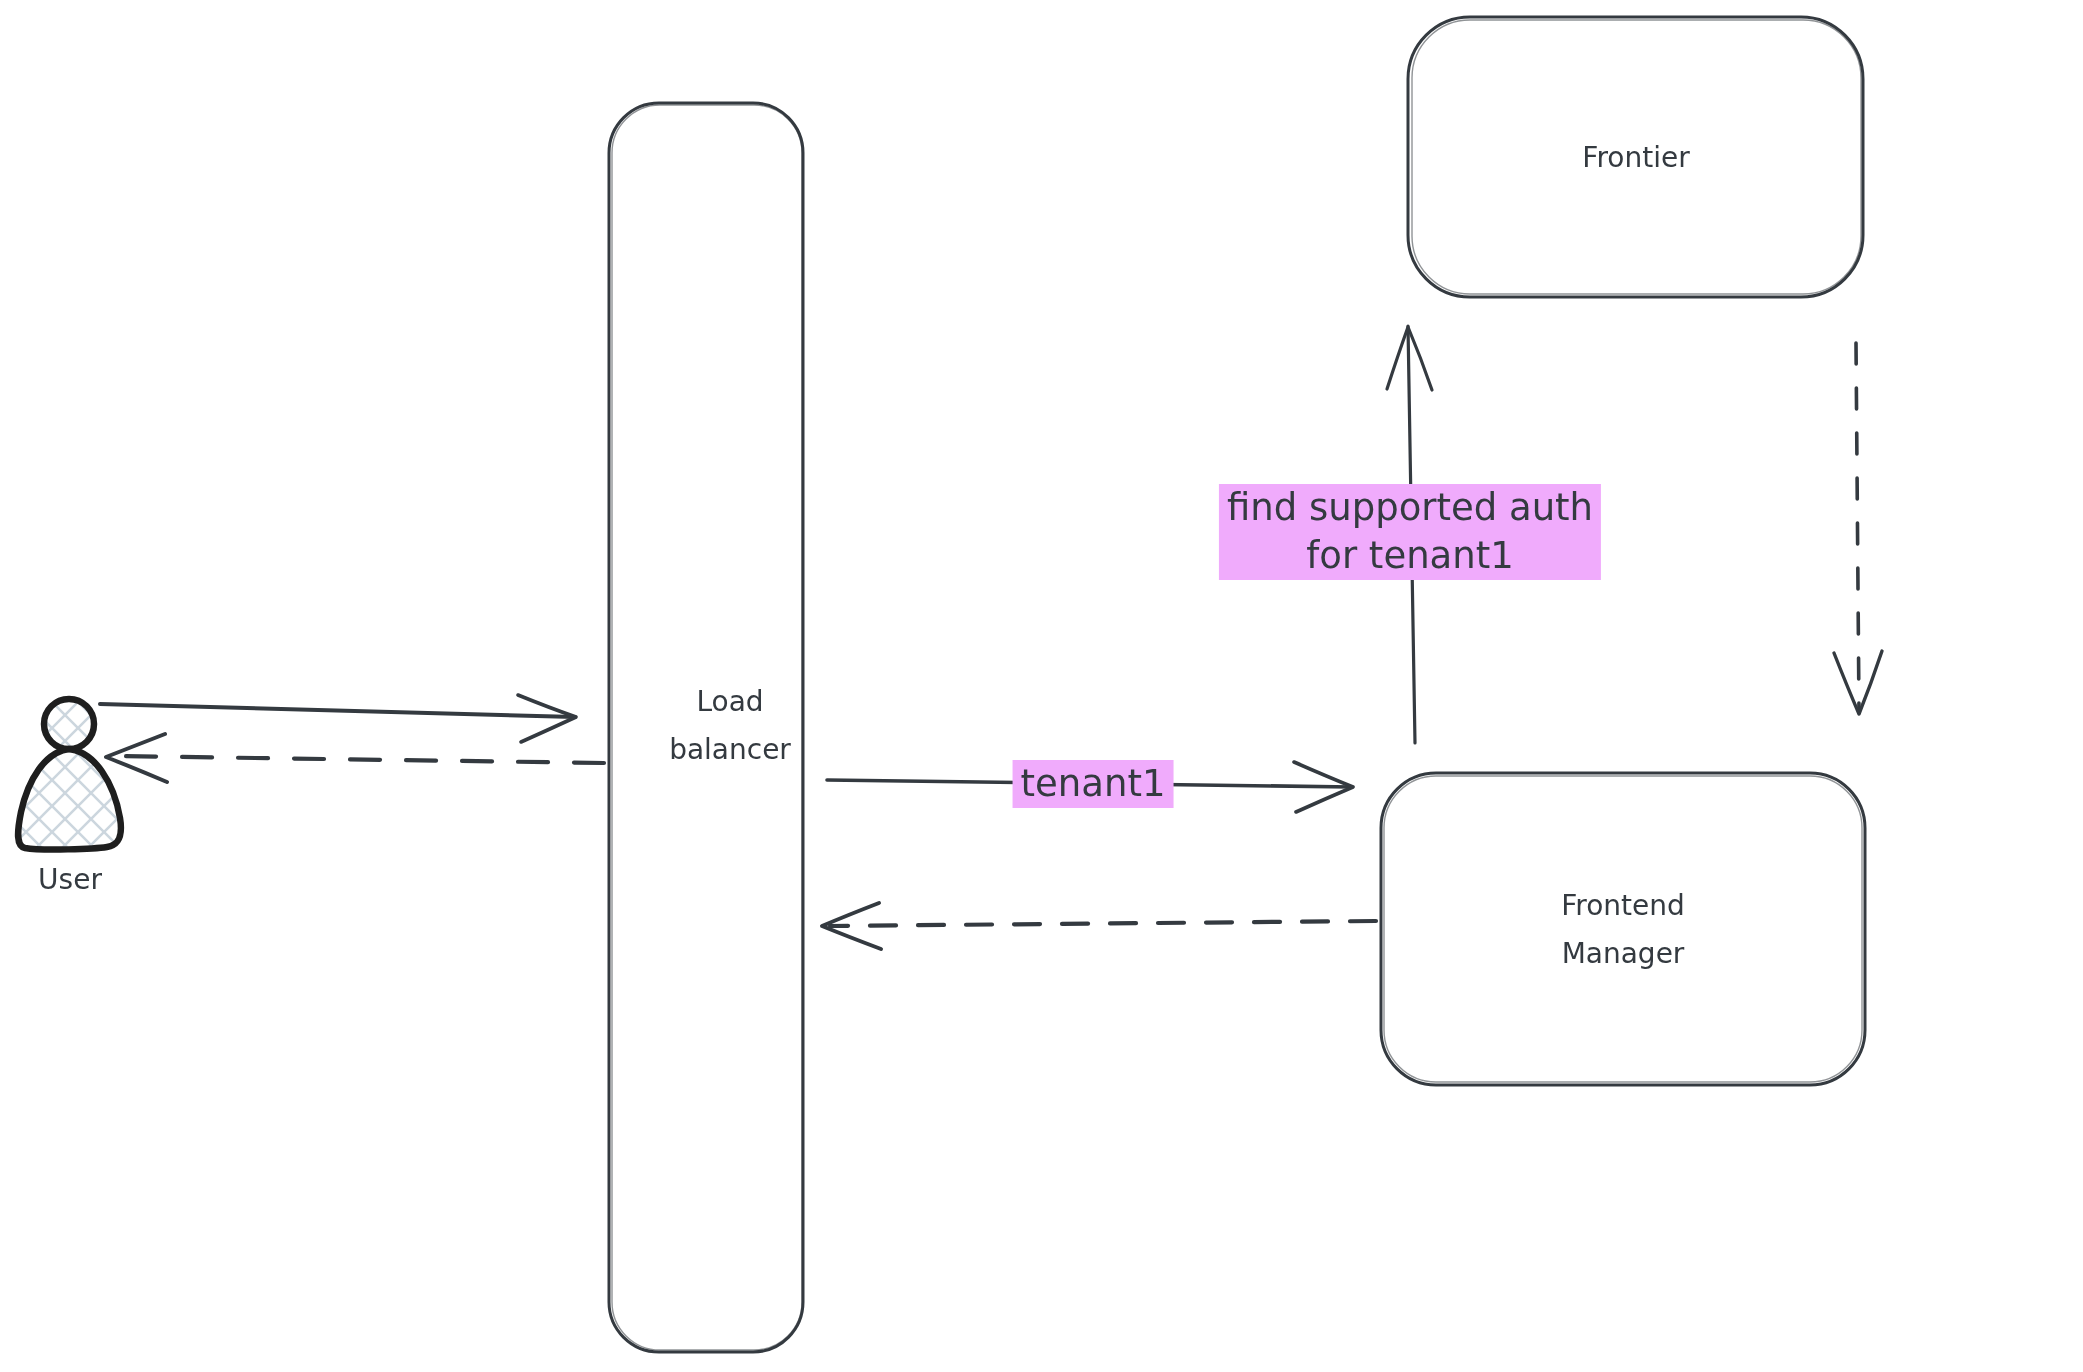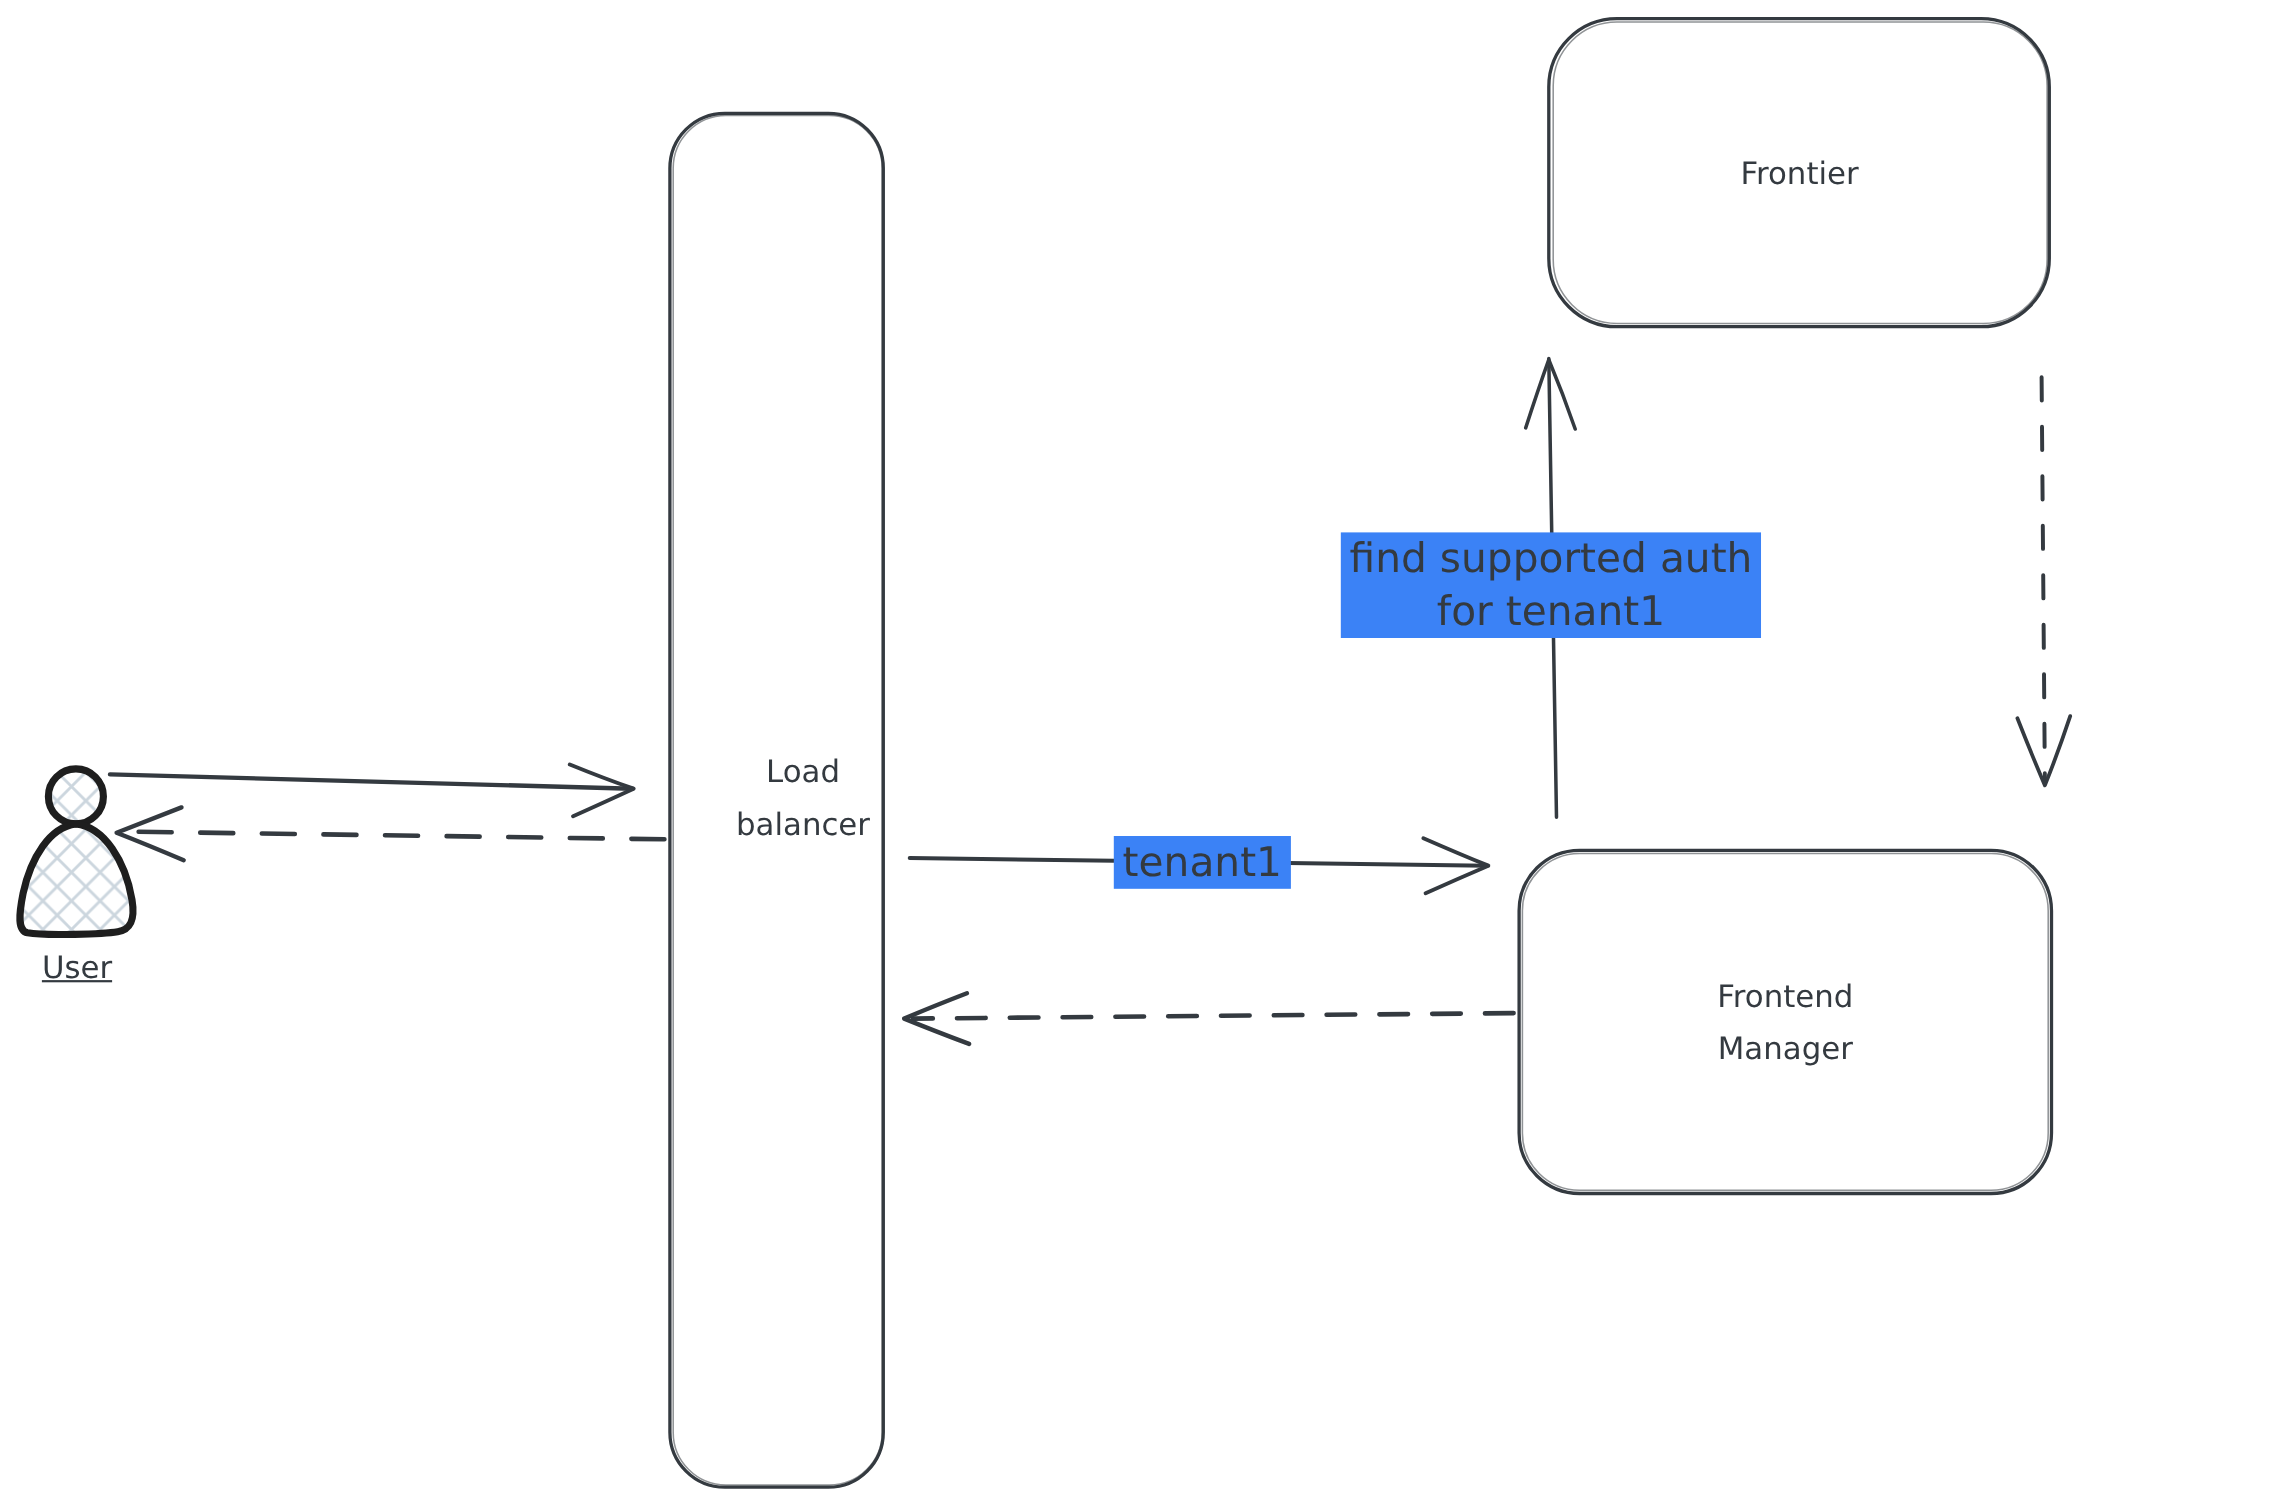--- a/index.html
+++ b/index.html
@@ -14,21 +14,21 @@
   #scene{position:absolute;left:0;top:0;}
   .lbl{
     position:absolute;
     transform:translate(-50%,-50%);
     white-space:nowrap;
     color:#343a40;
     text-align:center;
     line-height:48px;
     user-select:none;
   }
-  .arrow-lbl{font-size:37px;background:#3b82f6;padding:0 8px;}
+  .arrow-lbl{font-size:37px;background:#f0abfc;padding:0 8px;}
   .node-lbl{font-size:28px;background:transparent;}
   .multi{display:flex;flex-direction:column;align-items:center;}
 </style>
 </head>
 <body>
 
 <div id="canvas">
 
   <svg id="scene" width="2083" height="1372" viewBox="0 0 2083 1372">
     <defs>
@@ -96,21 +96,21 @@
 
   <div class="lbl arrow-lbl" style="left:1093px;top:784px;">tenant1</div>
 
 
   <div class="lbl arrow-lbl multi" style="left:1410px;top:532px;">
     <div>find supported auth</div>
     <div>for tenant1</div>
   </div>
 
 
-  <div class="lbl node-lbl" style="left:70px;top:880px;text-decoration:underline;">User</div>
+  <div class="lbl node-lbl" style="left:70px;top:880px;">User</div>
 
   <div class="lbl node-lbl multi" style="left:706px;top:726px;margin-left:24px;">
     <div>Load</div>
     <div>balancer</div>
   </div>
 
   <div class="lbl node-lbl" style="left:1636px;top:158px;">Frontier</div>
 
   <div class="lbl node-lbl multi" style="left:1623px;top:930px;">
     <div>Frontend</div>

